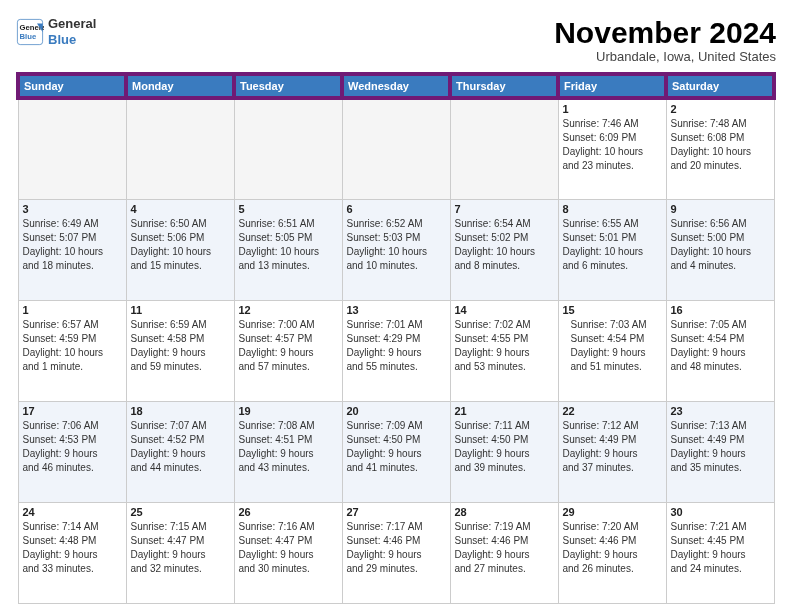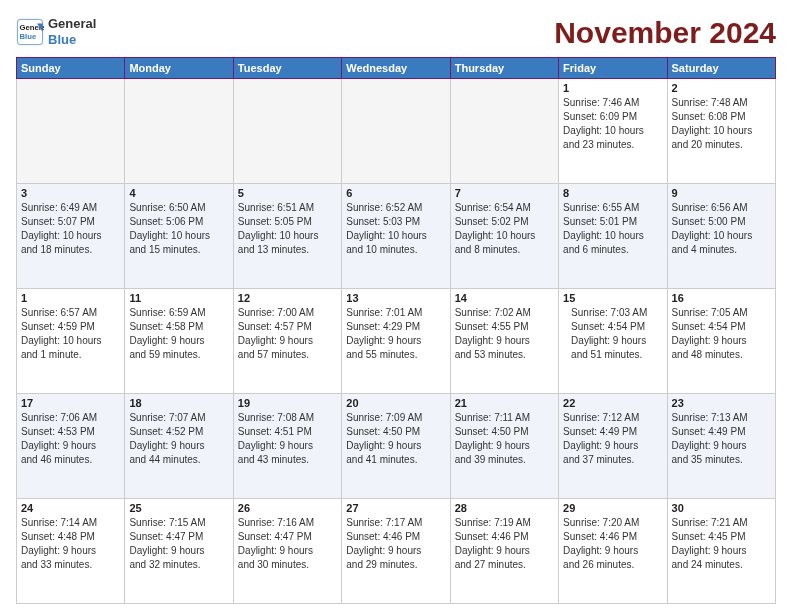--- a/index.html
+++ b/index.html
@@ -37,42 +37,42 @@
       width: 28px;
       height: 28px;
       margin-right: 4px;
     }
     .title-block {
       text-align: right;
     }
     .month-title {
       font-size: 30px;
       font-weight: bold;
-      color: #7f1d1d;
+      color: #000000;
       line-height: 1.1;
     }
     .subtitle {
       font-size: 13px;
       color: #444;
     }
     .calendar {
       flex: 1;
       border: 1px solid #ccc;
       border-collapse: collapse;
       width: 100%;
       table-layout: fixed;
     }
     .calendar th {
       background-color: #3a7bbf;
       color: #fff;
       font-size: 11px;
       font-weight: bold;
       padding: 4px 4px;
       text-align: left;
-      border: 1px solid #701a75;
+      border: 4px solid #701a75;
     }
     .calendar td {
       border: 1px solid #ccc;
       vertical-align: top;
       padding: 3px 4px;
       font-size: 9.5px;
       color: #222;
       background: #fff;
       height: 82px;
     }
@@ -112,20 +112,21 @@
         <text x="5" y="30" font-family="Arial" font-weight="bold" font-size="11" fill="#3a7bbf">Blue</text>
         <polygon points="30,8 38,8 38,20" fill="#3a7bbf"></polygon>
       </svg>
       <div>
         <div class="logo-text">General</div>
         <div class="logo-text" style="color:#3a7bbf">Blue</div>
       </div>
     </div>
     <div class="title-block">
       <div class="month-title">November 2024</div>
+      <div class="subtitle">Urbandale, Iowa, United States</div>
     </div>
   </div>
 
   <table class="calendar">
     <thead>
       <tr>
         <th>Sunday</th>
         <th>Monday</th>
         <th>Tuesday</th>
         <th>Wednesday</th>

